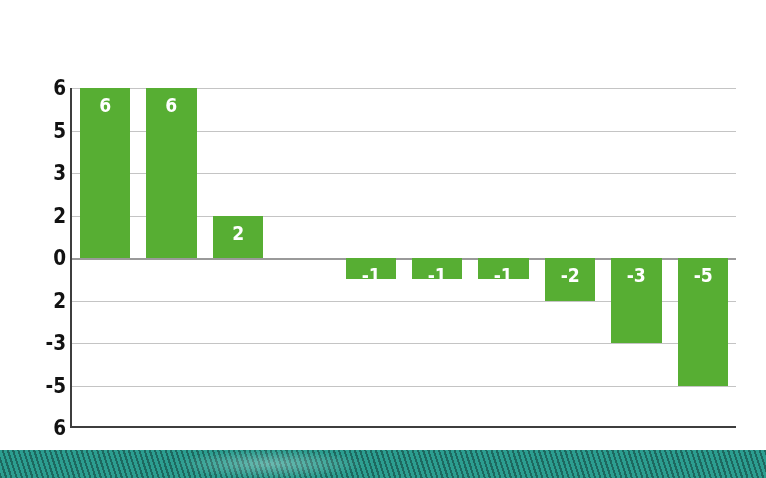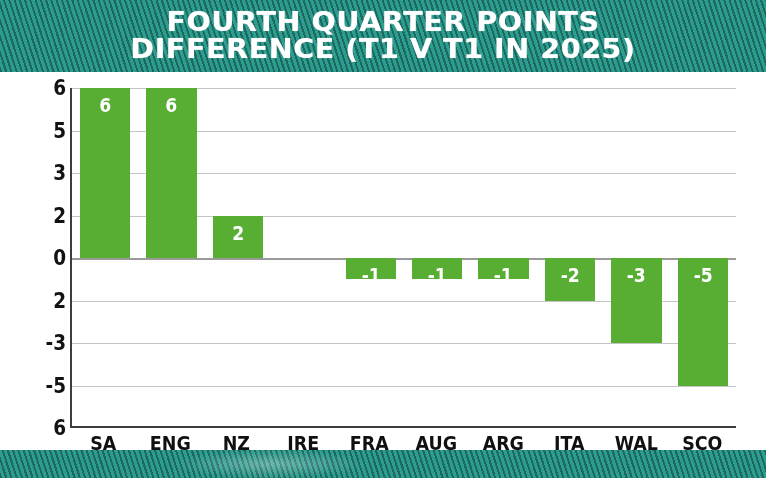--- a/index.html
+++ b/index.html
@@ -176,26 +176,20 @@
     color: #101010;
     transform: scaleX(0.92);
     white-space: nowrap;
   }
 </style>
 </head>
 <body>
 
 <div id="page">
 
-  <div id="header-band" class="band">
-    <div id="title-block">
-      <span class="tline">FOURTH QUARTER POINTS</span>
-      <span class="tline">DIFFERENCE (T1 V T1 IN 2025)</span>
-    </div>
-  </div>
 
   <div id="chart-area">
     <div id="y-axis-labels">
         <div class="y-tick" style="top: -10px;">6</div>
         <div class="y-tick" style="top: 32.5px;">5</div>
         <div class="y-tick" style="top: 75px;">3</div>
         <div class="y-tick" style="top: 117.5px;">2</div>
         <div class="y-tick" style="top: 160px;">0</div>
         <div class="y-tick" style="top: 202.5px;">2</div>
         <div class="y-tick" style="top: 245px;">-3</div>
@@ -248,31 +242,19 @@
             <div class="bar" style="top: 170px; height: 85px; background: rgb(87, 174, 51);"></div>
             <div class="bar-value" style="color: rgb(255, 255, 255); top: 177px;">-3</div>
           </div>
           <div class="bar-slot" style="left: 90%; width: 10%;">
             <div class="bar" style="top: 170px; height: 127.5px; background: rgb(87, 174, 51);"></div>
             <div class="bar-value" style="color: rgb(255, 255, 255); top: 177px;">-5</div>
           </div>
         </div>
     </div>
 
-    <div id="x-axis-labels">
-        <div class="x-tick" style="left: 0%; width: 10%;">SA</div>
-        <div class="x-tick" style="left: 10%; width: 10%;">ENG</div>
-        <div class="x-tick" style="left: 20%; width: 10%;">NZ</div>
-        <div class="x-tick" style="left: 30%; width: 10%;">IRE</div>
-        <div class="x-tick" style="left: 40%; width: 10%;">FRA</div>
-        <div class="x-tick" style="left: 50%; width: 10%;">AUG</div>
-        <div class="x-tick" style="left: 60%; width: 10%;">ARG</div>
-        <div class="x-tick" style="left: 70%; width: 10%;">ITA</div>
-        <div class="x-tick" style="left: 80%; width: 10%;">WAL</div>
-        <div class="x-tick" style="left: 90%; width: 10%;">SCO</div>
-      </div>
   </div>
 
   <div id="footer-band" class="band">
     <div id="footer-watermark"></div>
   </div>
 
 </div>
 
 </body></html>

